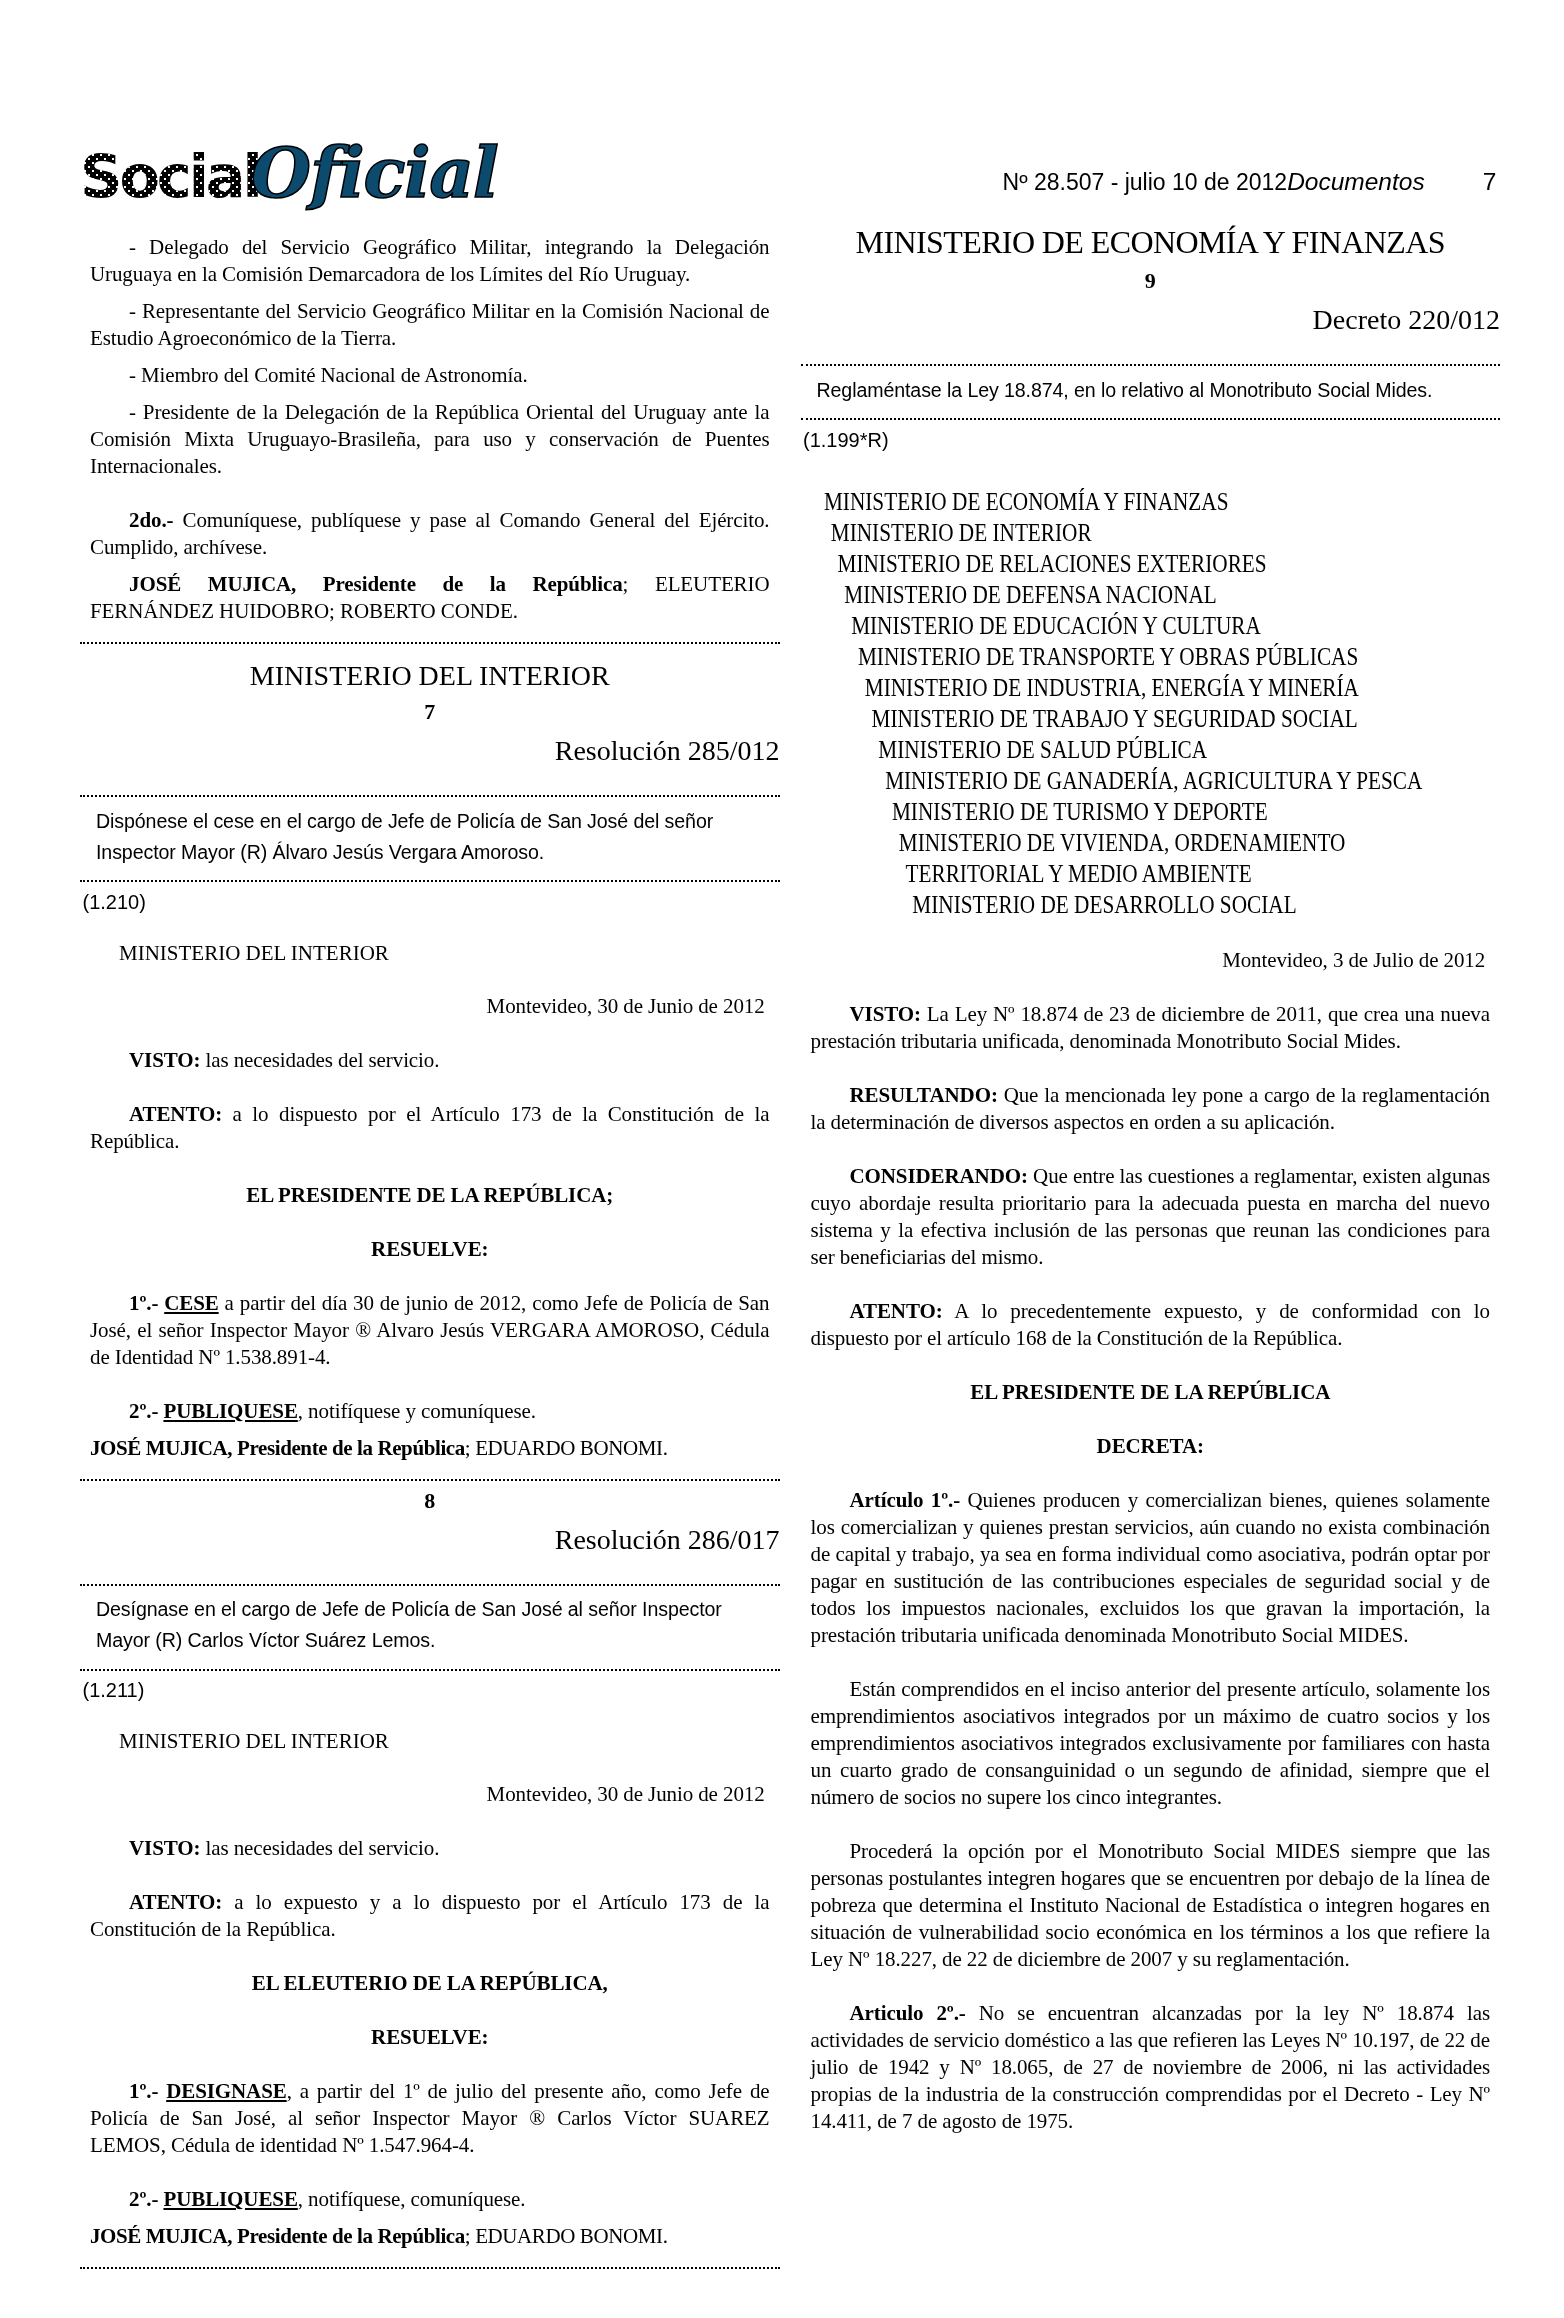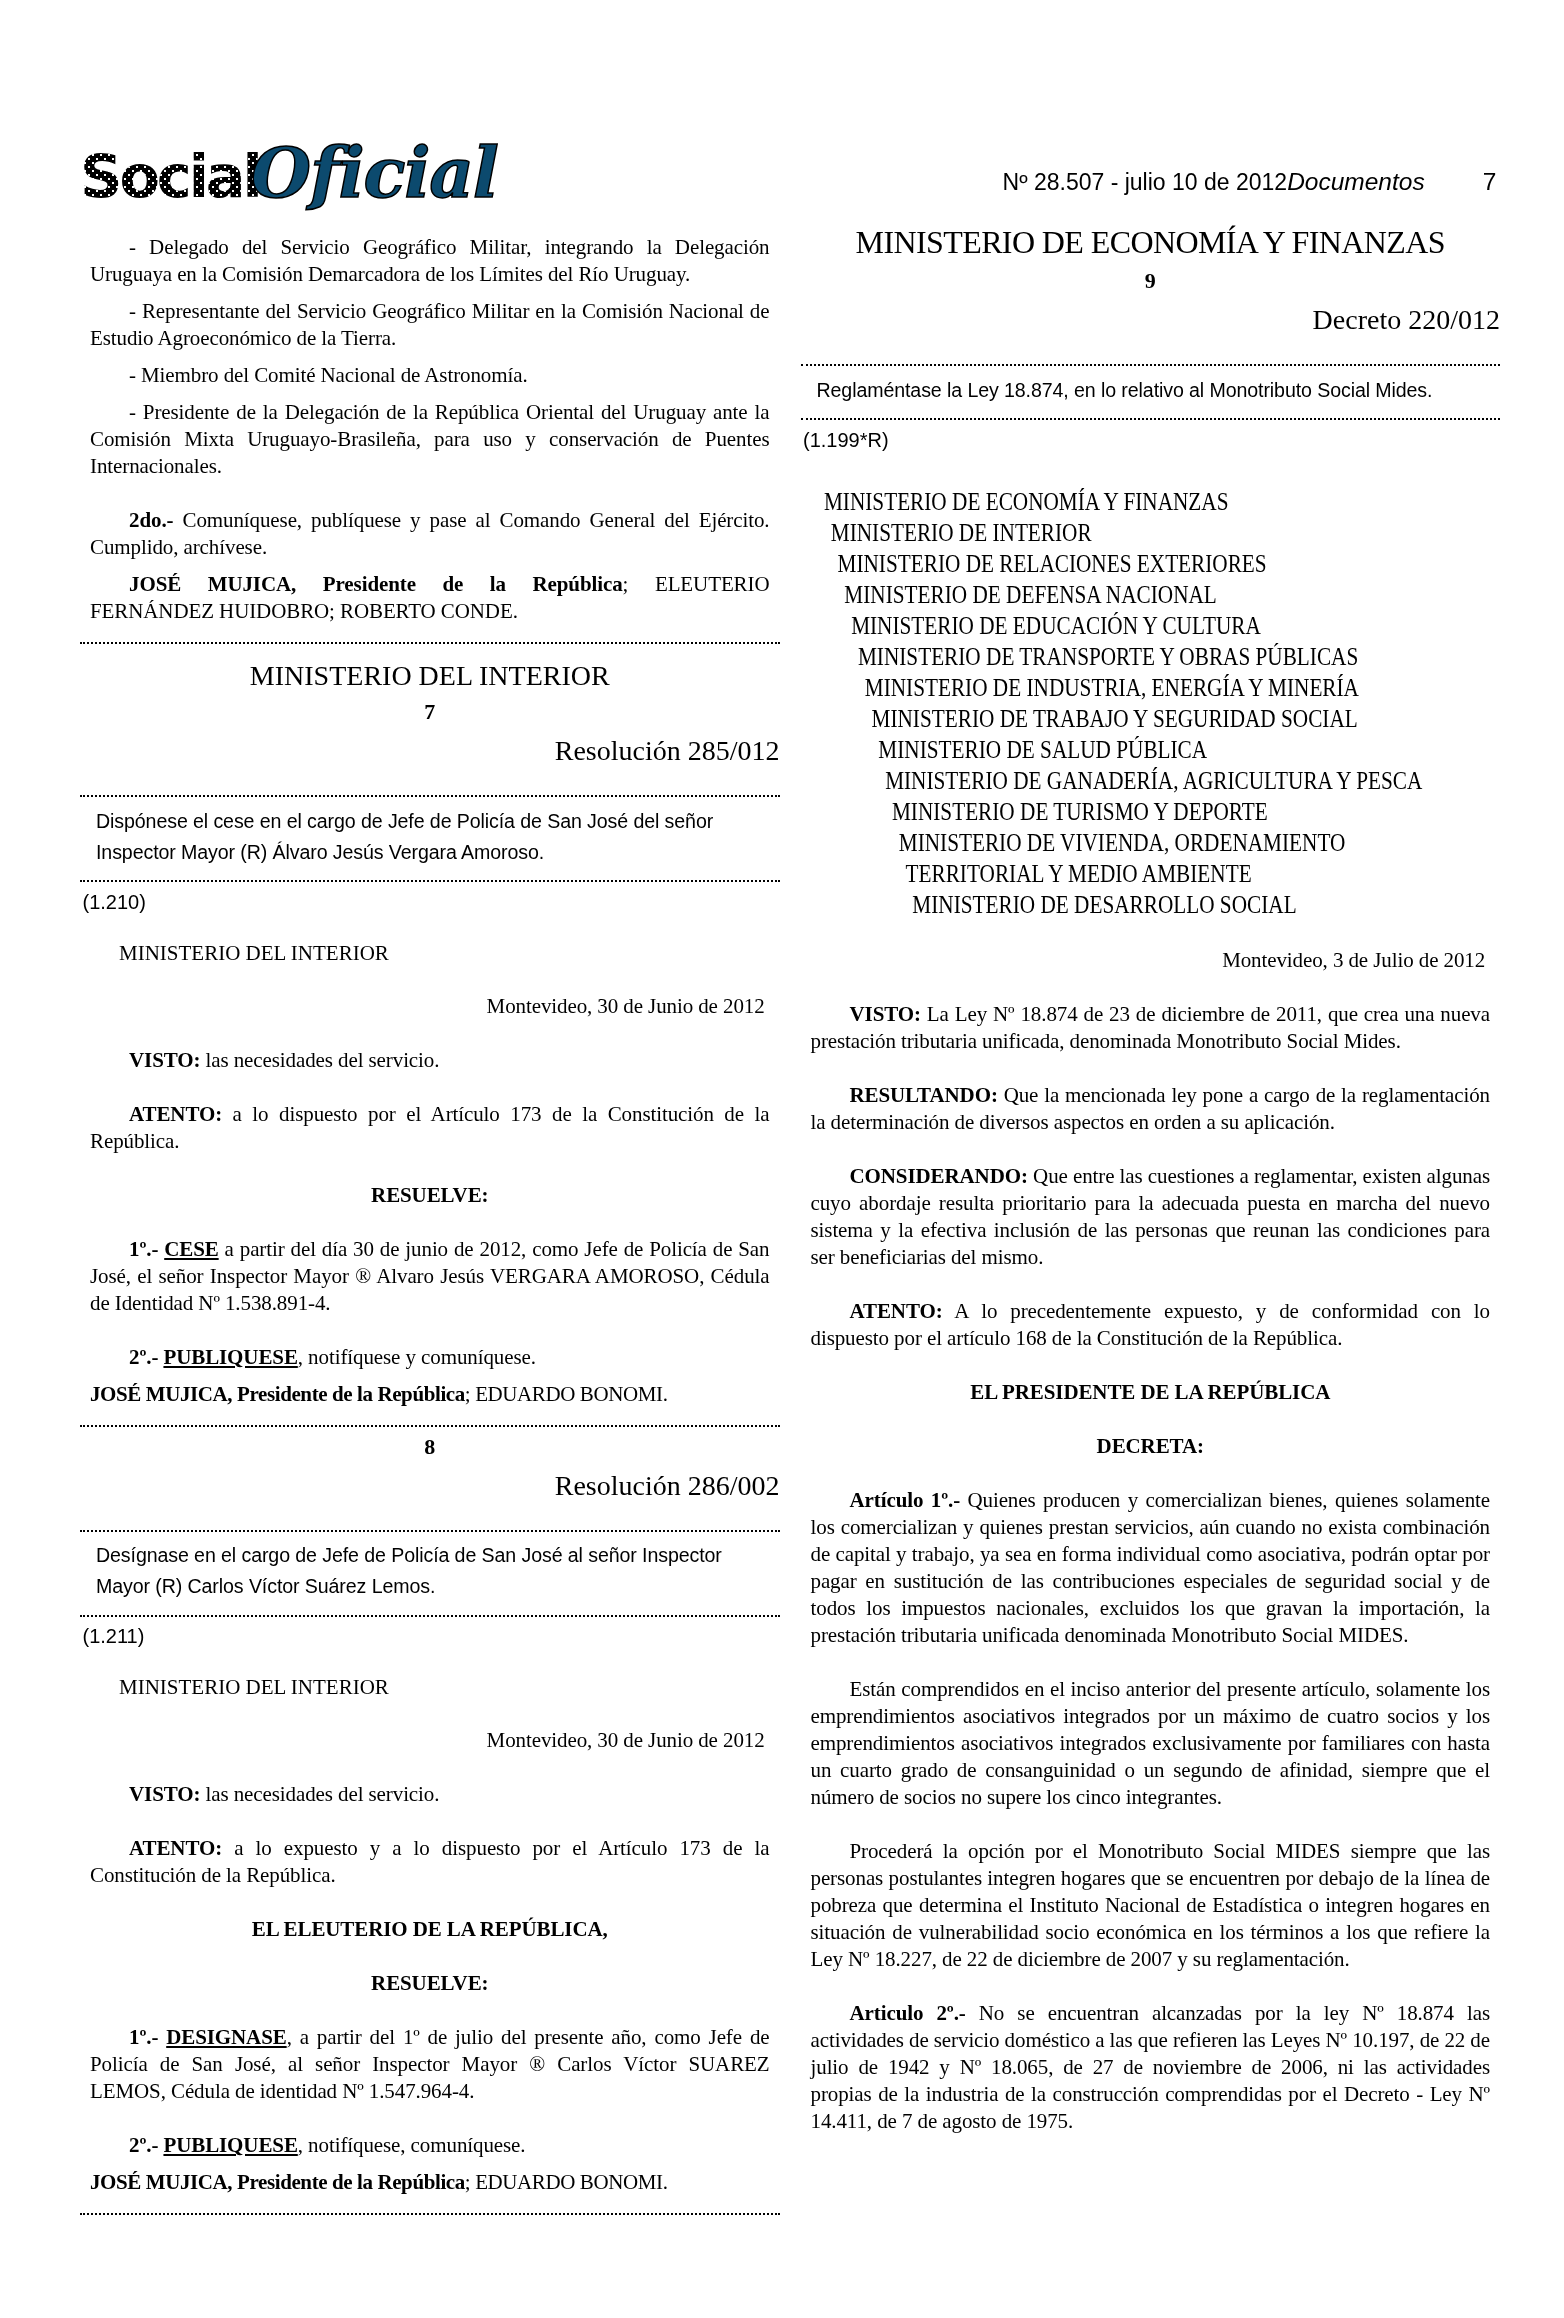--- a/index.html
+++ b/index.html
@@ -128,30 +128,31 @@
 
       <div class="abstract">Dispónese el cese en el cargo de Jefe de Policía de San José del señor Inspector Mayor (R) Álvaro Jesús Vergara Amoroso.</div>
       <div class="ref">(1.210)</div>
 
       <p class="org-line">MINISTERIO DEL INTERIOR</p>
       <p class="p right dateline">Montevideo, 30 de Junio de 2012</p>
 
       <p class="p sp"><b>VISTO:</b><span> las necesidades del servicio.</span></p>
       <p class="p sp"><b>ATENTO:</b><span> a lo dispuesto por el Artículo 173 de la Constitución de la República.</span></p>
 
+      <p class="p sp center"><b>EL PRESIDENTE DE LA REPÚBLICA;</b></p>
       <p class="p sp center"><b>RESUELVE:</b></p>
 
       <p class="p sp"><b>1º.- </b><b class="u">CESE</b><span> a partir del día 30 de junio de 2012, como Jefe de Policía de San José, el señor Inspector Mayor ® Alvaro Jesús VERGARA AMOROSO, Cédula de Identidad Nº 1.538.891-4.</span></p>
       <p class="p sp"><b>2º.- </b><b class="u">PUBLIQUESE</b><span>, notifíquese y comuníquese.</span></p>
       <p class="p noind sig-tight"><b>JOSÉ MUJICA, Presidente de la República</b><span>; EDUARDO BONOMI.</span></p>
 
       <hr class="dotsep">
 
       <div class="sec-num">8</div>
-      <h3 class="sec-title">Resolución 286/002</h3>
+      <h3 class="sec-title">Resolución 286/017</h3>
 
       <div class="abstract">Desígnase en el cargo de Jefe de Policía de San José al señor Inspector Mayor (R) Carlos Víctor Suárez Lemos.</div>
       <div class="ref">(1.211)</div>
 
       <p class="org-line">MINISTERIO DEL INTERIOR</p>
       <p class="p right dateline">Montevideo, 30 de Junio de 2012</p>
 
       <p class="p sp"><b>VISTO:</b><span> las necesidades del servicio.</span></p>
       <p class="p sp"><b>ATENTO:</b><span> a lo expuesto y a lo dispuesto por el Artículo 173 de la Constitución de la República.</span></p>
 

